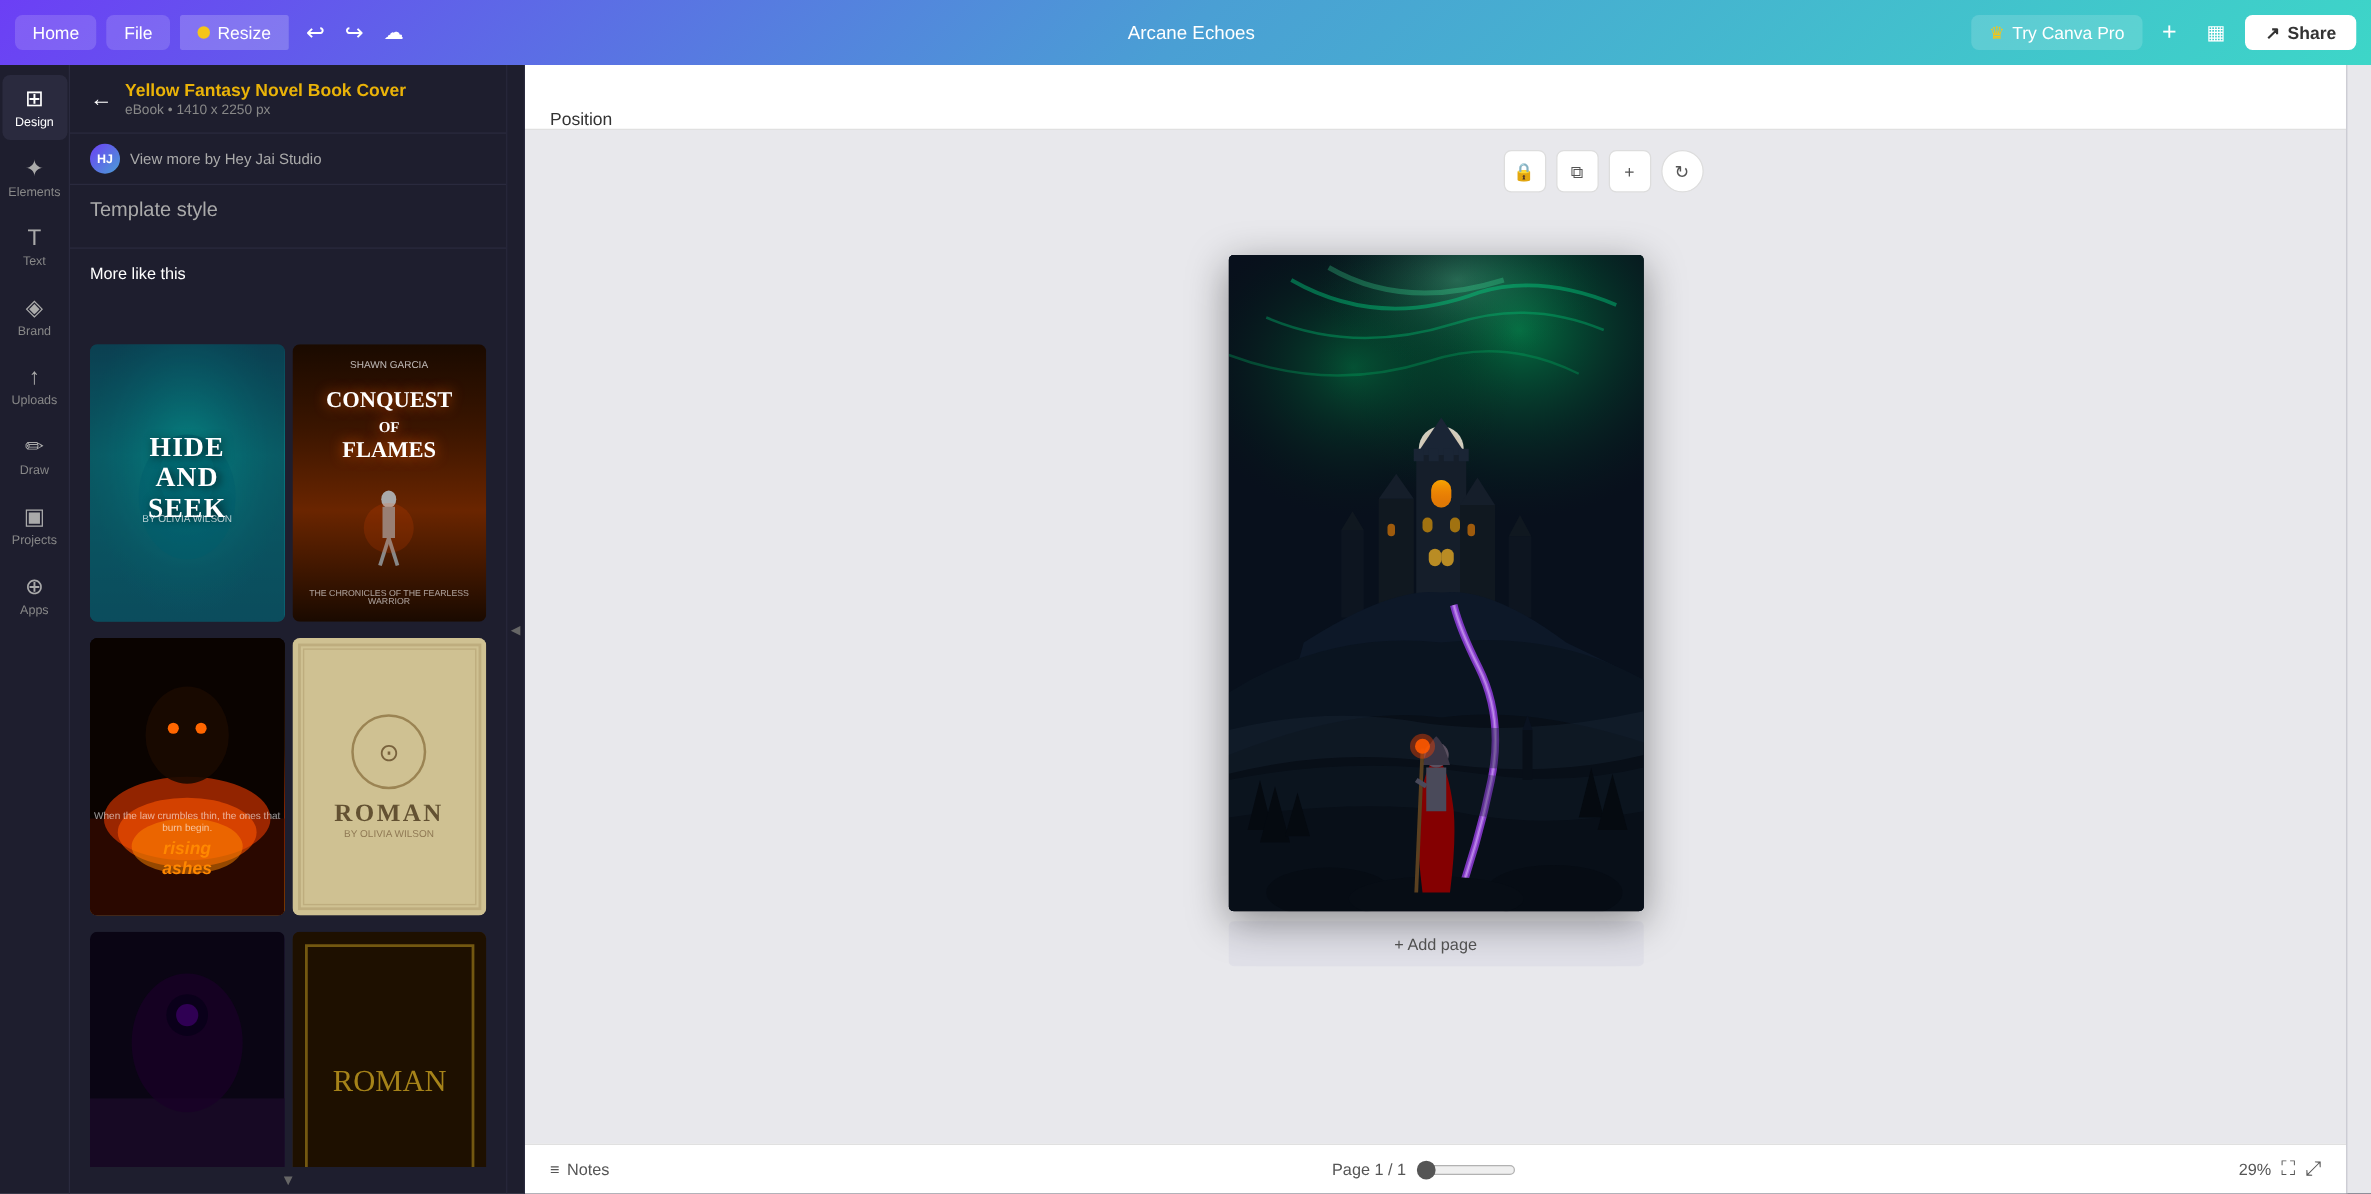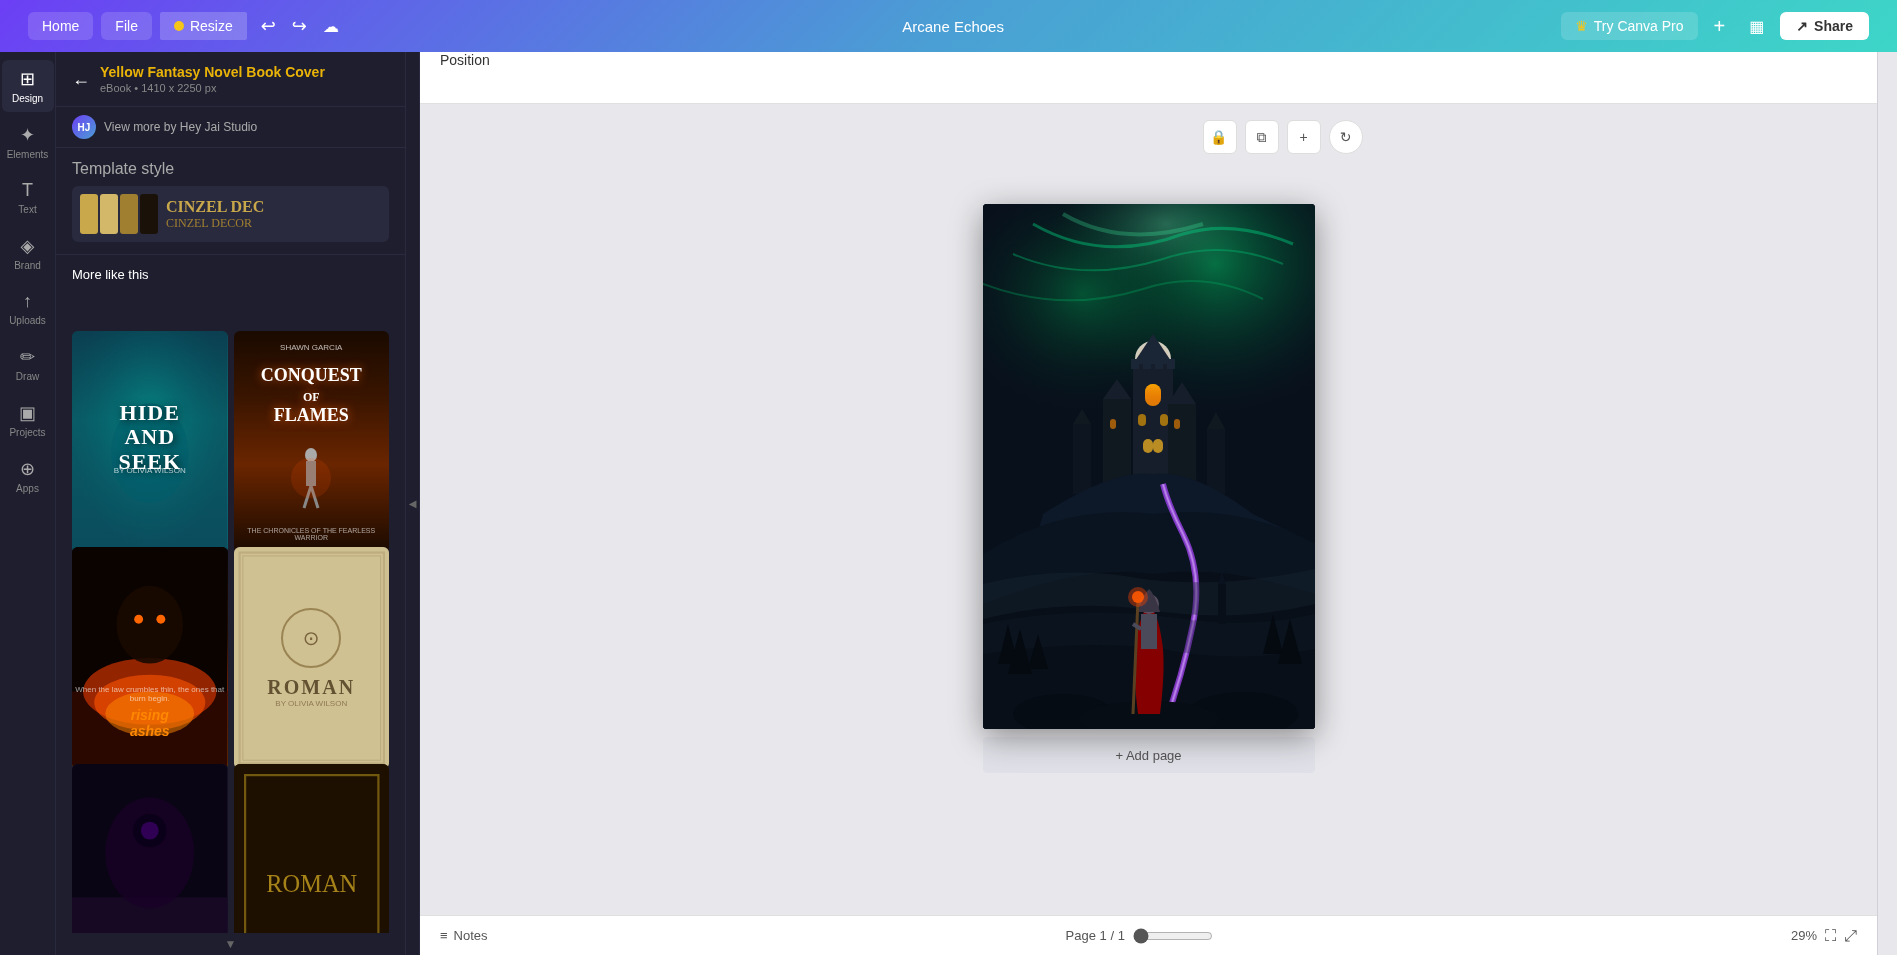--- a/index.html
+++ b/index.html
@@ -4,21 +4,21 @@
   <style>
     * { box-sizing: border-box; margin: 0; padding: 0; }
     body { font-family: -apple-system, BlinkMacSystemFont, 'Segoe UI', sans-serif; background: #1a1a2e; color: #fff; width: 1897px; height: 955px; overflow: hidden; display: flex; flex-direction: column; }
 
     
     .navbar {
       height: 52px;
       background: linear-gradient(135deg, #6c3ff5 0%, #4a9fd4 50%, #3dd6c8 100%);
       display: flex;
       align-items: center;
-      padding: 0 28px;
+      padding: 0 12px;
       gap: 8px;
       flex-shrink: 0;
     }
     .nav-btn {
       background: rgba(255,255,255,0.15);
       border: none;
       color: #fff;
       padding: 6px 14px;
       border-radius: 6px;
       cursor: pointer;
@@ -381,21 +381,21 @@
       flex: 1;
       background: #e8e8ec;
       display: flex;
       flex-direction: column;
       overflow: hidden;
     }
     .canvas-toolbar {
       height: 52px;
       background: #fff;
       display: flex;
-      align-items: flex-start;
+      align-items: flex-end;
       padding: 0 20px;
       border-bottom: 1px solid #e0e0e0;
       gap: 12px;
     }
     .toolbar-label {
       font-size: 14px;
       color: #333;
       font-weight: 500;
     }
 
@@ -646,32 +646,20 @@
         <div class="panel-main-title">Yellow Fantasy Novel Book Cover</div>
         <div class="panel-subtitle">eBook • 1410 x 2250 px</div>
       </div>
     </div>
     <div class="panel-author">
       <div class="author-avatar">HJ</div>
       <span class="author-link">View more by Hey Jai Studio</span>
     </div>
     <div class="template-style-section">
       <div class="section-label">Template style</div>
-      <div class="template-preview">
-        <div class="color-swatches">
-          <div class="swatch" style="background:#c8a84b;"></div>
-          <div class="swatch" style="background:#d4b86a;"></div>
-          <div class="swatch" style="background:#a08030;"></div>
-          <div class="swatch" style="background:#1a1208;"></div>
-        </div>
-        <div class="font-preview">
-          <div class="font-name-large">CINZEL DEC</div>
-          <div class="font-name-small">CINZEL DECOR</div>
-        </div>
-      </div>
     </div>
 
     <div class="more-like-this">More like this</div>
 
     <div class="template-grid">
 
       <div class="template-thumb">
         <div class="tmpl-has">
           <div class="tmpl-has-overlay"></div>
           <svg style="position:absolute;inset:0;width:100%;height:100%;opacity:0.6" viewBox="0 0 140 200">

